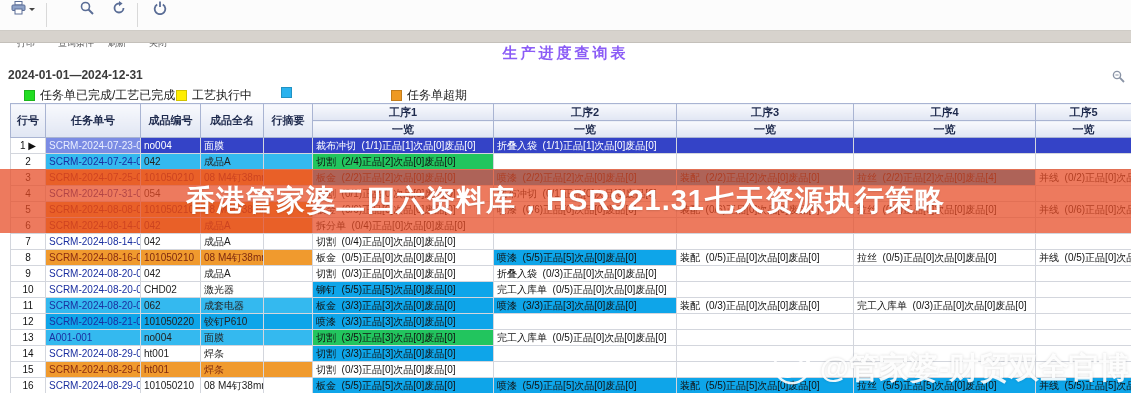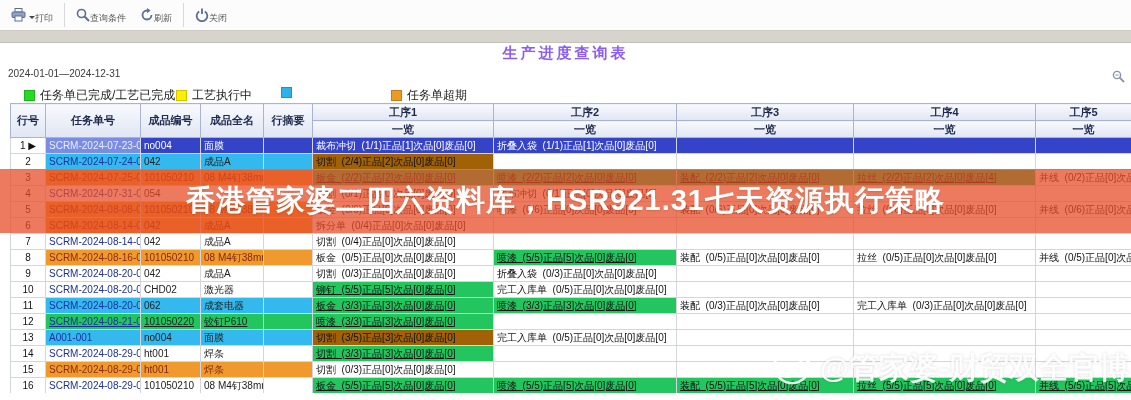--- a/index.html
+++ b/index.html
@@ -3,50 +3,50 @@
 <meta charset="utf-8">
 <style>
   html,body{margin:0;padding:0;}
   body{
     width:1131px;height:400px;position:relative;overflow:hidden;
     background:#ffffff;font-family:"Liberation Sans","DejaVu Sans",sans-serif;
   }
   
   .toolbar{position:absolute;top:0;left:0;right:0;height:30px;background:#fcfcfc;
     border-bottom:1px solid #cfccc6;display:flex;align-items:flex-start;padding-left:4px;}
-  .tb-item{display:flex;flex-direction:row;align-items:center;height:30px;
-    padding:2px 7px 0;cursor:pointer;}
+  .tb-item{display:flex;flex-direction:column;align-items:flex-end;height:30px;
+    padding:2px 7px 0;cursor:pointer;gap:20px;}
   .tb-top{display:flex;align-items:center;height:15px;}
   .tb-label{font-size:9px;color:#555;margin-top:1px;line-height:10px;}
   .tb-caret{width:0;height:0;border:3px solid transparent;border-top-color:#444;margin:3px 0 0 3px;}
   .tb-sep{width:1px;height:24px;background:#d9d9d9;margin:3px 4px 0;}
   
   .gray-band{position:absolute;top:31px;left:0;right:0;height:11px;background:#d7d3cd;
     border-bottom:1px solid #c4c0ba;}
   
   .report-title{position:absolute;top:44px;left:0;right:0;text-align:center;
     font-size:15px;font-weight:bold;color:#8b5cf6;letter-spacing:3px;}
-  .date-range{position:absolute;top:68px;left:8px;font-size:10px;color:#3a3a3a;}
+  .date-range{position:absolute;top:68px;left:8px;font-size:12px;color:#3a3a3a;font-weight:bold;}
   .zoom-tools{position:absolute;top:69px;right:6px;display:flex;gap:6px;align-items:center;}
   
   .legend{position:absolute;top:87px;left:0;height:13px;width:100%;}
   .legend-item{position:absolute;top:0;display:flex;align-items:center;gap:5px;
     font-size:12px;color:#222;white-space:nowrap;}
   .legend-swatch{width:11px;height:11px;display:inline-block;border:1px solid rgba(0,0,0,.18);box-sizing:border-box;}
   
   .grid-wrap{position:absolute;top:103px;left:10px;width:1121px;height:290px;overflow:hidden;}
   table{border-collapse:collapse;table-layout:fixed;width:1121px;}
   th,td{overflow:hidden;white-space:nowrap;box-sizing:border-box;}
   th{height:17px;border:1px solid #a9b4d2;background:linear-gradient(#f8f9fd,#e0e6f3);
     font-size:11px;color:#1e2a4d;font-weight:bold;padding:0 2px;text-align:center;}
   td{height:16px;border:1px solid #d3d6dd;font-size:10px;color:#222;padding:0 3px;}
   td.seq{text-align:center;background:#fff;color:#111;padding:0 1px;}
   td.task{color:#1b2fa0;}
-  .bg-g{background:#22c55e;text-decoration:underline;}
-  .bg-y{background:#a16207;}
+  .bg-g{background:#0ea5e9;}
+  .bg-y{background:#22c55e;}
   .bg-c{background:#34b9ef;}
   .bg-o{background:#f09a2e;color:#7e2a10;}
   td.task.bg-o{color:#8a2c12;}
   .bg-sel{background:#3443c7;color:#fff;}
   td.task.sel-task{background:#7b8ce4;color:#e9eeff;}
   td.proc{color:#111;white-space:pre;}
   td.proc.bg-sel{color:#fff;}
   
   .banner{position:absolute;top:169px;left:0;width:1131px;height:64px;
     background:rgba(231,76,38,.74);display:flex;align-items:center;justify-content:center;z-index:5;}

